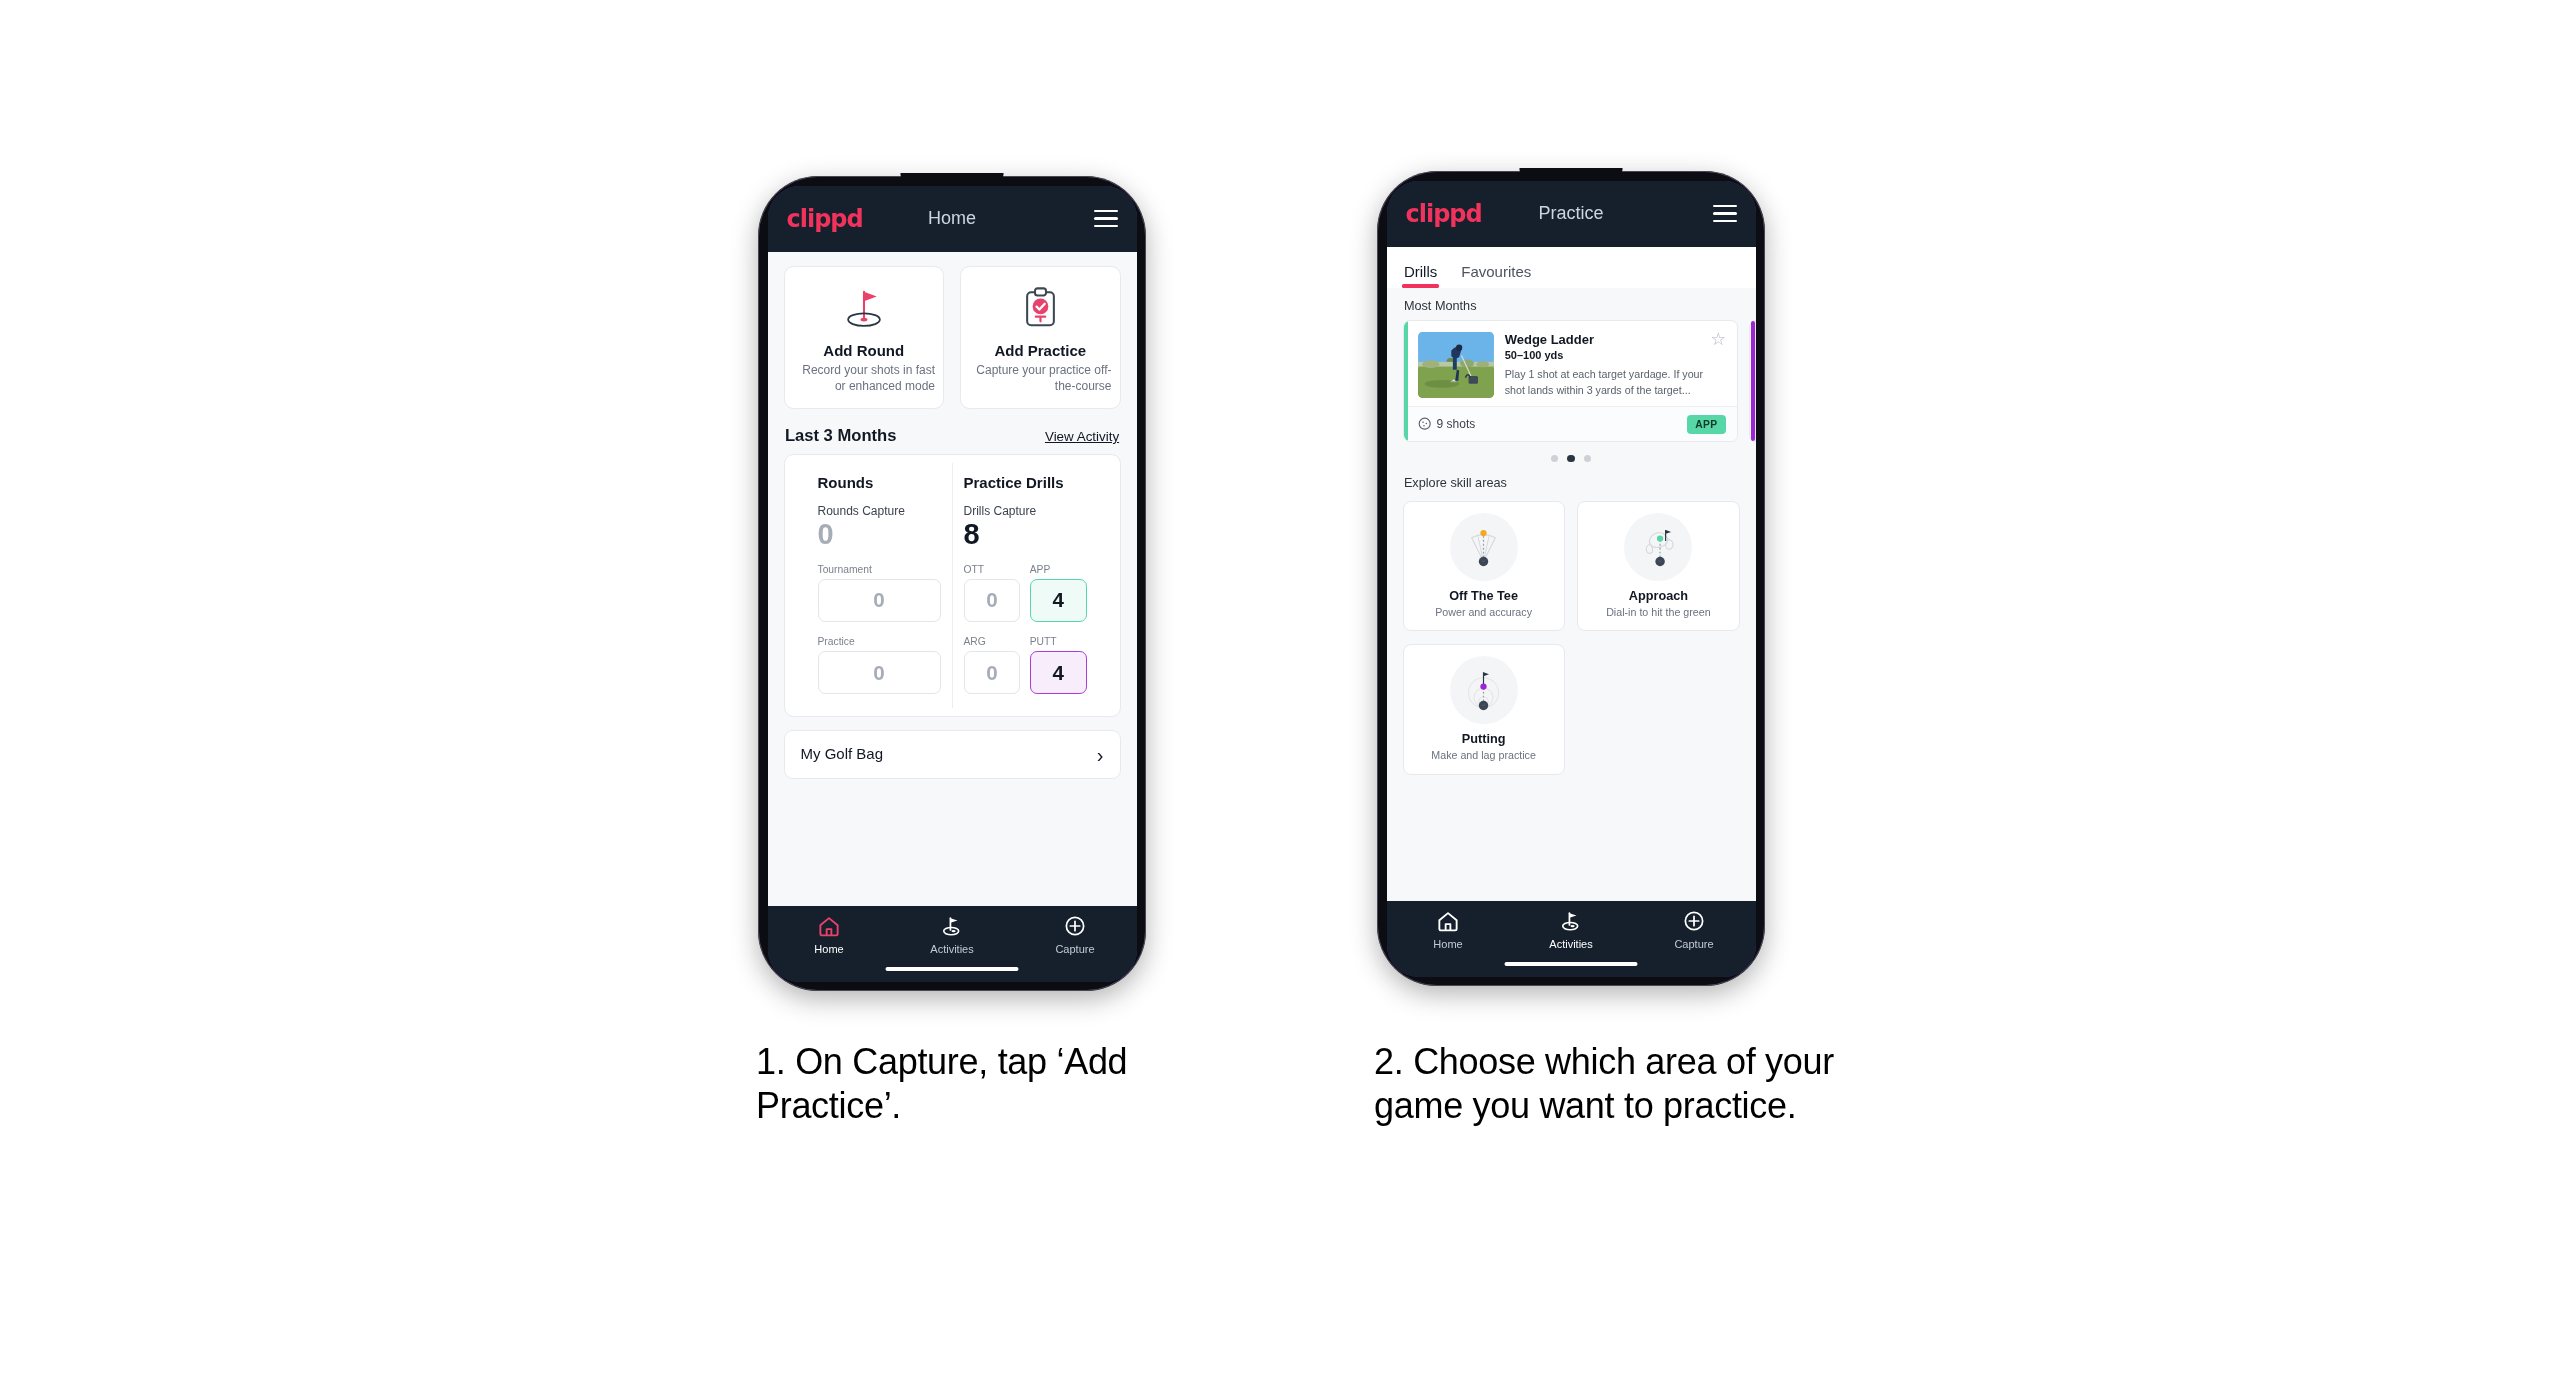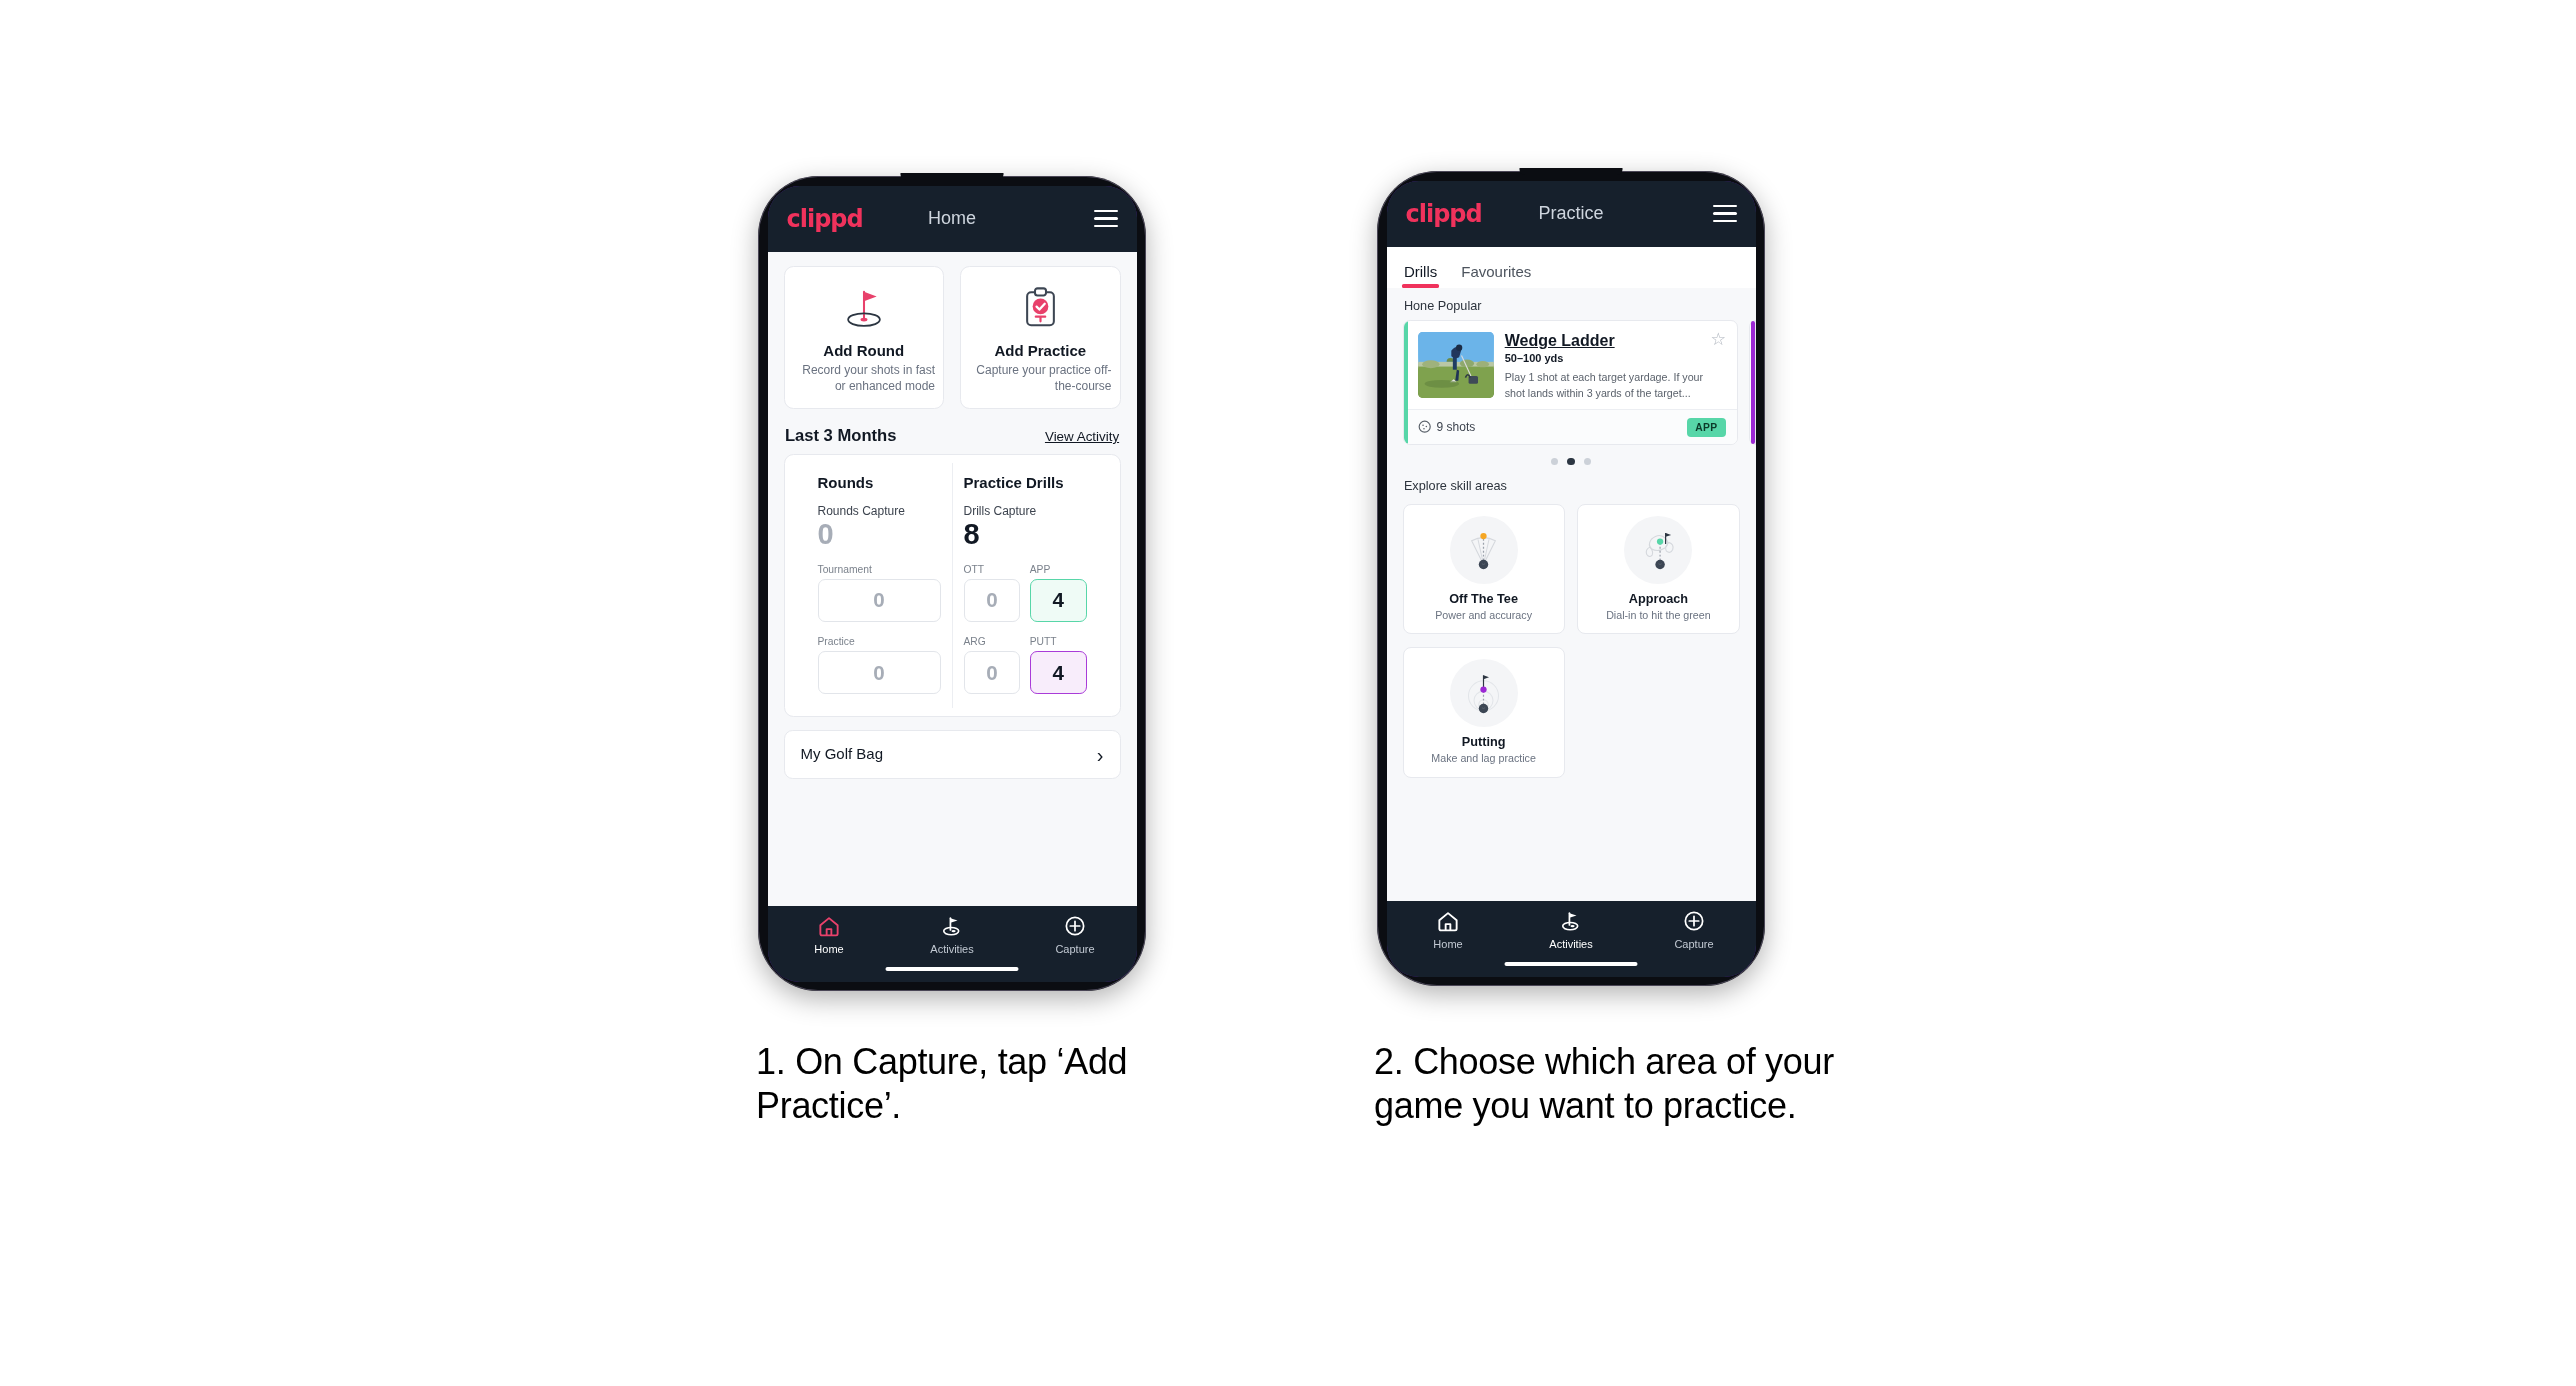--- a/index.html
+++ b/index.html
@@ -137,21 +137,21 @@
     position:relative; background:#ffffff; border:0.8px solid #e7e9ee; border-radius:7.1px;
     overflow:hidden; margin-right:17.4px;
   }
   .drill-accent{ position:absolute; left:0; top:0; bottom:0; width:4px; background:#57d6a8; }
   .drill-top{ display:flex; gap:11px; padding:10.3px 11px 8px 14.2px; }
   .drill-thumb{
     width:76px; height:66px; border-radius:4.7px; flex:0 0 76px; overflow:hidden; position:relative;
     background:linear-gradient(#6fb6e8 0%, #8fcdf0 38%, #cfd9c0 45%, #7fa04f 56%, #6f9445 100%);
   }
   .drill-info{ flex:1; min-width:0; }
-  .drill-name{ font-size:16px; font-weight:700; color:#111823;text-decoration:underline; }
+  .drill-name{ font-size:13px; font-weight:700; color:#111823; }
   .drill-yds{ font-size:11px; font-weight:700; color:#111823; margin-top:2.4px;}
   .drill-desc{ font-size:10.7px; color:#5b626c; line-height:1.45; margin-top:6.3px;}
   .star{ position:absolute; top:9.5px; right:11px; font-size:17.4px; color:#aeb4bd; line-height:1;}
   .drill-foot{
     border-top:0.8px solid #eceef2; background:#fbfcfd;
     display:flex; align-items:center; padding:7.1px 11px 7.1px 14.2px;
   }
   .shots{ font-size:12px; color:#3c434e; display:flex; align-items:center; gap:5.5px;}
   .badge{
     margin-left:auto; background:#57d6a8; color:#0c3b2a; font-size:10.3px; font-weight:700;
@@ -345,21 +345,21 @@
       </div>
 
       <div class="tabs">
         <div class="tab active">Drills</div>
         <div class="tab">Favourites</div>
       </div>
       <div class="tabs-sep"></div>
 
       <div class="body">
 
-        <div class="p-sec-lab">Hone Popular</div>
+        <div class="p-sec-lab">Most Months</div>
 
         <div class="carousel">
           <div class="drill-card">
             <div class="drill-accent"></div>
             <div class="drill-top">
               <div class="drill-thumb">
                 <svg width="76" height="66" viewBox="0 0 96 84" style="position:absolute;inset:0;">
                   <rect x="0" y="0" width="96" height="40" fill="#6bb4e9"></rect>
                   <rect x="0" y="38" width="96" height="8" fill="#b9c7a5"></rect>
                   <rect x="0" y="44" width="96" height="40" fill="#7fa24e"></rect>

